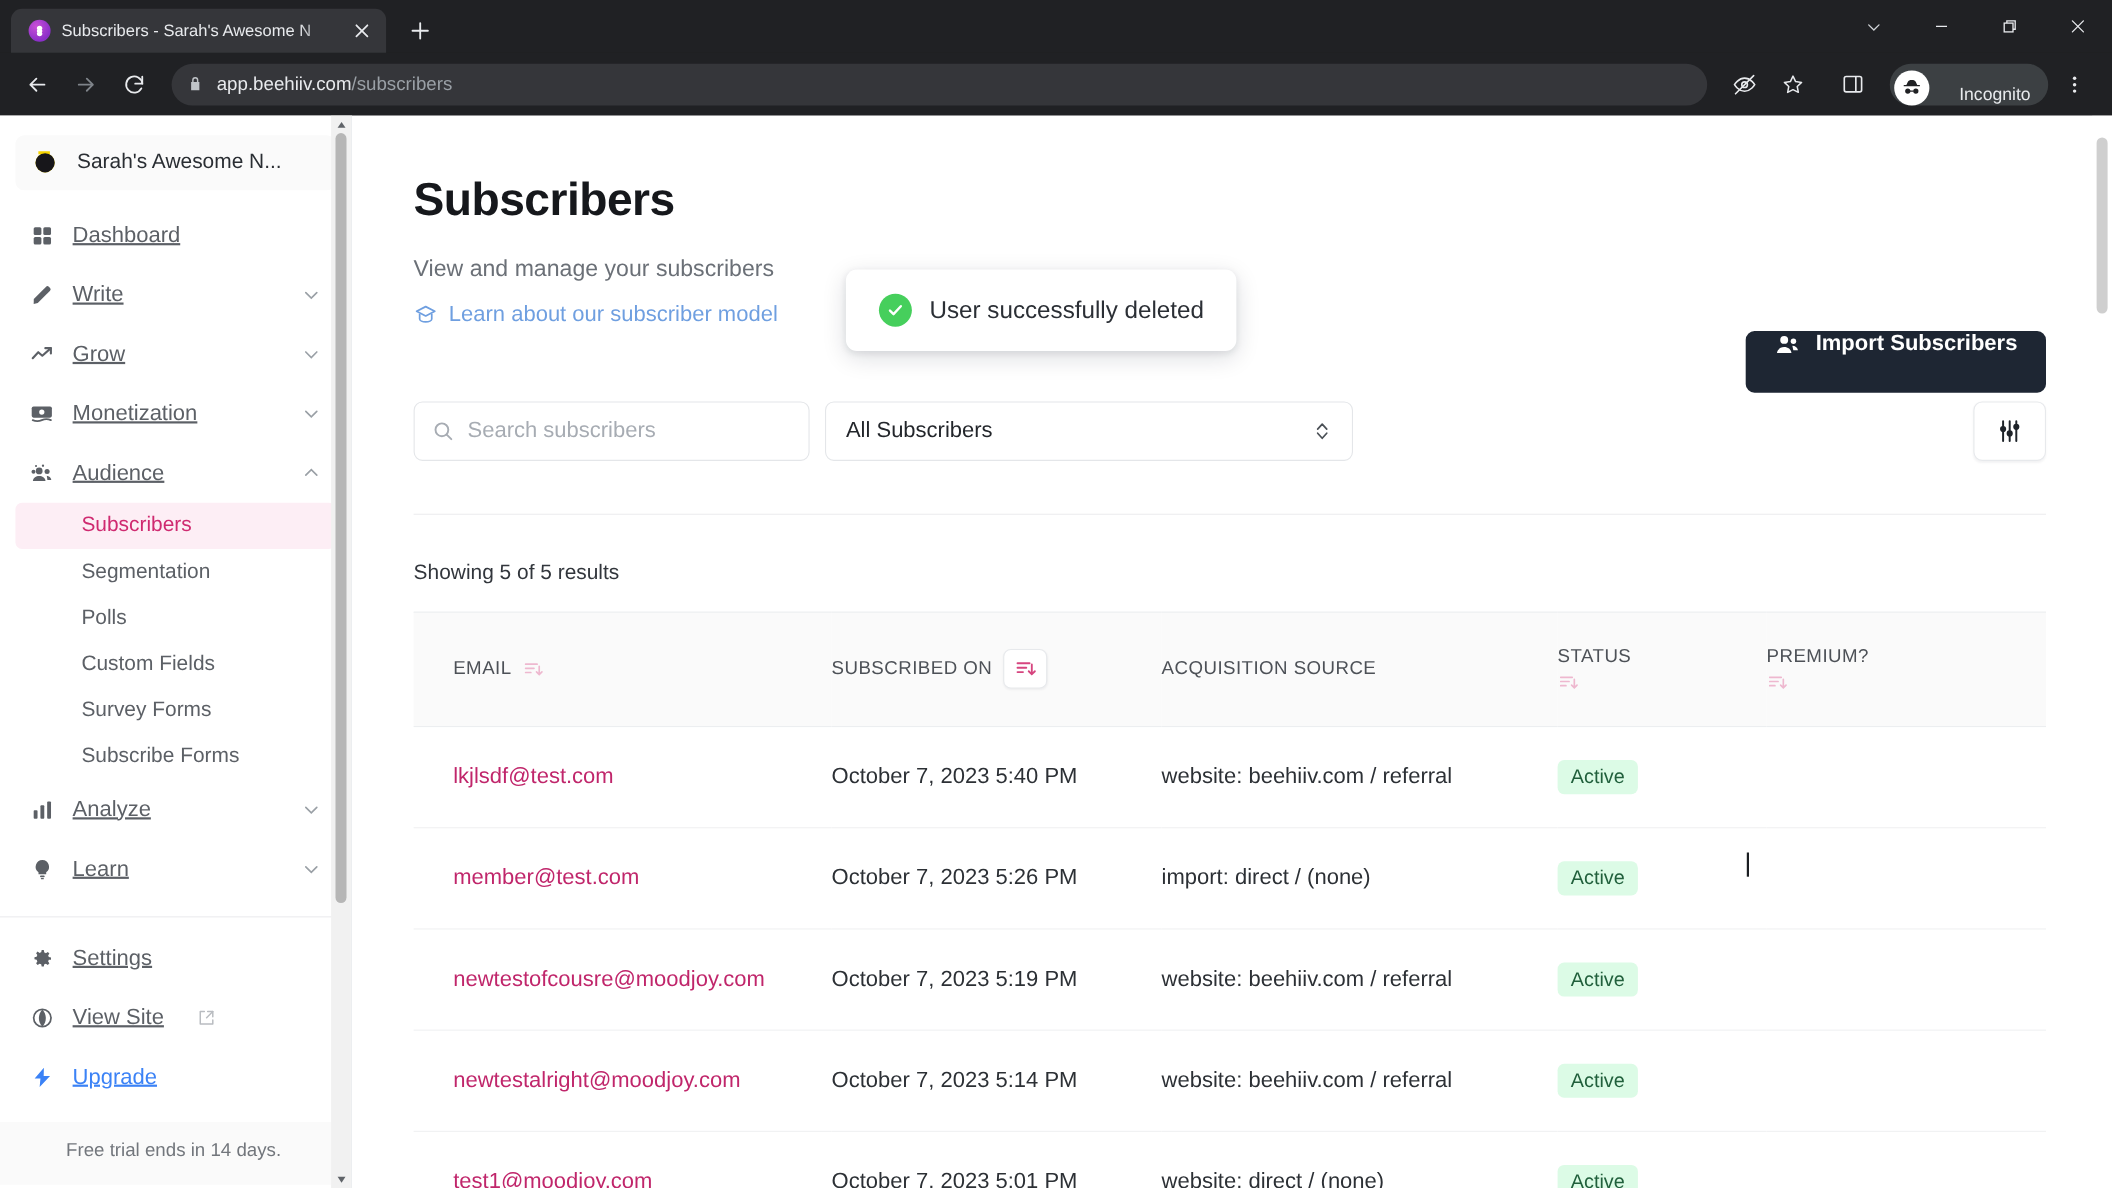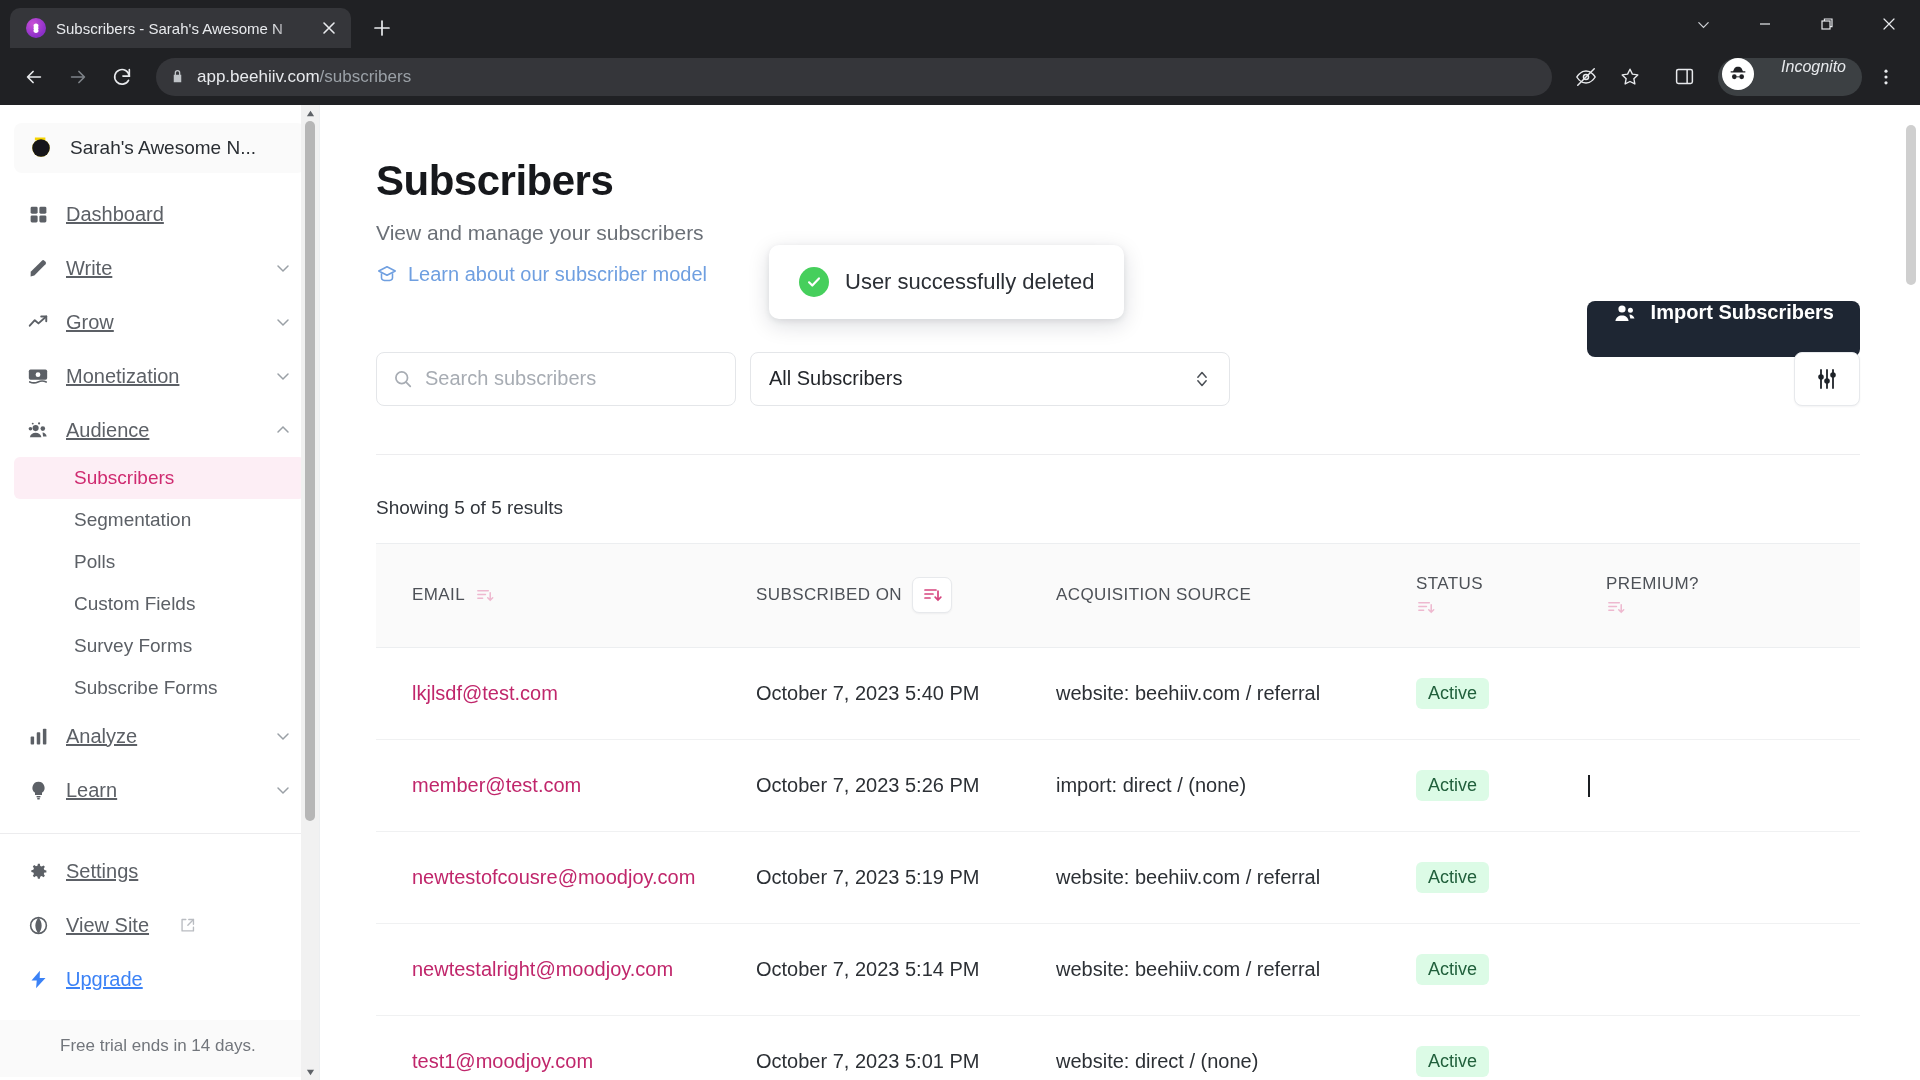--- a/index.html
+++ b/index.html
@@ -49,21 +49,21 @@
   .navbtn { width: 40px; height: 40px; display: flex; align-items: center; justify-content: center; border-radius: 50%; }
   .omnibox {
     flex: 1; height: 38px; background: #35363a; border-radius: 19px;
     display: flex; align-items: center; padding: 0 14px; margin: 0 10px; gap: 12px; min-width: 0;
   }
   .omnibox .urltext { font-size: 17px; color: #9aa0a6; white-space: nowrap; overflow: hidden; }
   .omnibox .urltext b { color: #e8eaed; font-weight: 400; }
   .tb-icons { display: flex; align-items: center; gap: 4px; }
   .incognito-pill {
     height: 38px; background: #3c4043; border-radius: 19px;
-    display: flex; align-items: flex-start; gap: 27px; padding: 0 16px 0 4px; margin-left: 10px; font-style: italic;
+    display: flex; align-items: flex-end; gap: 27px; padding: 0 16px 0 4px; margin-left: 10px;
   }
   .incognito-av {
     width: 32px; height: 32px; border-radius: 50%; background: #fff;
     display: flex; align-items: center; justify-content: center;
   }
   .incognito-pill span { color: #e8eaed; font-size: 16px; }
 
   
   .viewport { flex: 1; background: #fff; display: flex; position: relative; overflow: hidden; }
 
@@ -117,21 +117,21 @@
     background: #b6b6b6; border-radius: 5px;
   }
   .sb-arrow { position: absolute; left: 0; width: 18px; height: 16px; display: flex; align-items: center; justify-content: center; }
   .sb-arrow.up { top: 0; } .sb-arrow.dn { bottom: 0; }
 
   
   .main { flex: 1; position: relative; overflow: hidden; padding: 0 0 0 0; }
   .main-inner { padding: 52px 60px 0 56px; }
 
   .page-title { font-size: 42px; font-weight: 800; color: #16181c; letter-spacing: -0.5px; }
-  .page-sub { font-size: 21px; color: #6b7077; margin-top: 16px; }
+  .page-sub { font-size: 21px; color: #6b7077; margin-top: 28px; }
   .learn-link {
     display: inline-flex; align-items: center; gap: 10px;
     margin-top: 18px; color: #6f9fe0; font-size: 20px; cursor: pointer;
   }
 
   .import-btn {
     position: absolute; right: 60px; top: 196px;
     height: 56px; background: #1e2633; color: #fff;
     border-radius: 8px; display: flex; gap: 14px;
     padding: 0 26px; font-size: 20px; font-weight: 700; cursor: pointer;

